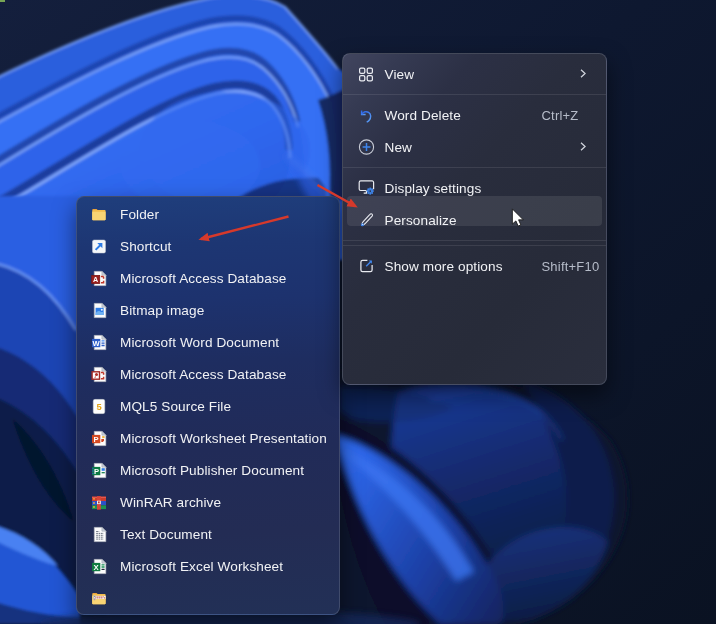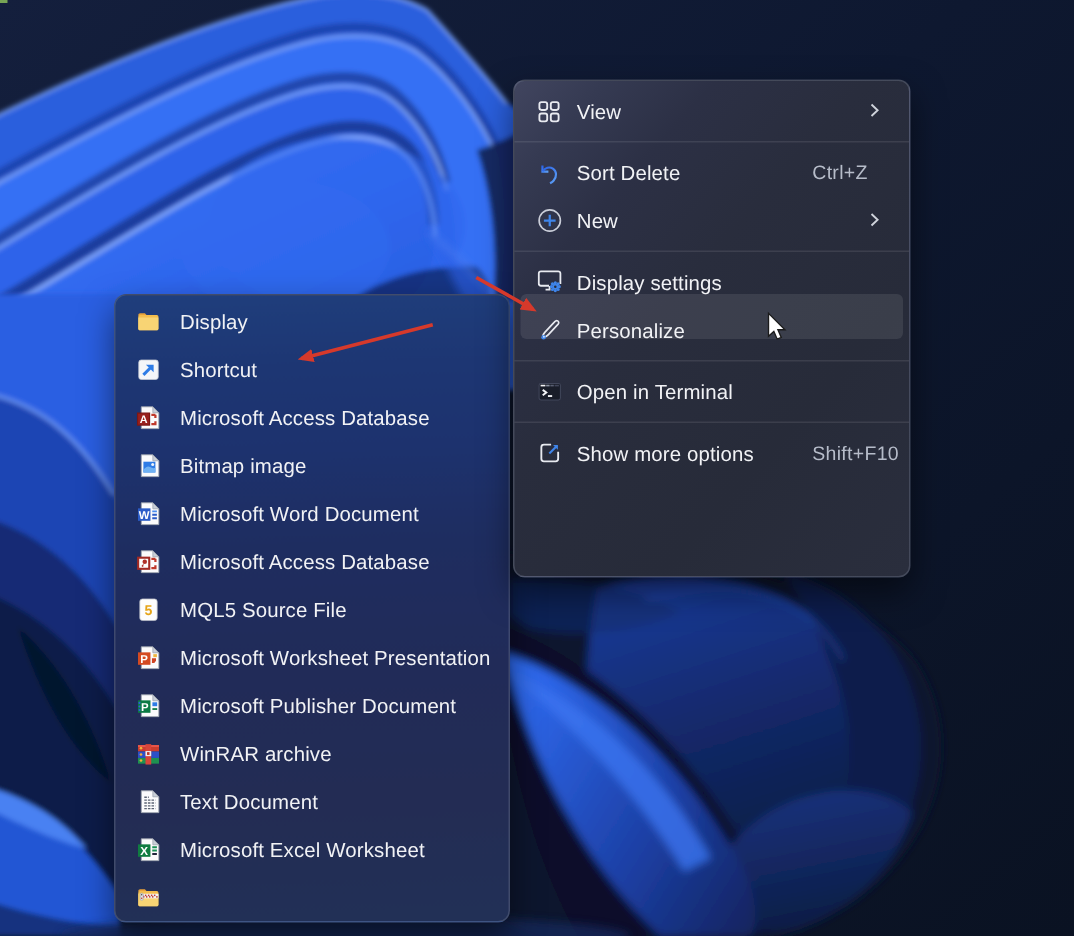--- a/index.html
+++ b/index.html
@@ -143,21 +143,21 @@
 
 <div class="menu" id="smenu">
   <div class="row">
       <span class="ic" id="i-folder">
         <svg width="16" height="16" viewBox="0 0 16 16">
           <path d="M1.2,3.6 C1.2,2.9 1.7,2.4 2.4,2.4 L5.6,2.4 L7.1,4 L1.2,4 Z" fill="#e9a23b"></path>
           <rect x="1.2" y="3.5" width="13.4" height="10.2" rx="1" fill="#f3bd4e"></rect>
           <path d="M1.2,5.2 L14.6,5.2 L14.6,12.7 C14.6,13.3 14.1,13.7 13.5,13.7 L2.3,13.7 C1.7,13.7 1.2,13.3 1.2,12.7 Z" fill="#f8d474"></path>
         </svg>
       </span>
-      <span class="lbl">Display</span>
+      <span class="lbl">Folder</span>
     </div>
   <div class="row">
       <span class="ic" id="i-shortcut">
         <svg width="16" height="16" viewBox="0 0 16 16">
           <rect x="1.5" y="1.5" width="13" height="13" rx="1.6" fill="#f4f6f9" stroke="#c6cbd4" stroke-width="0.5"></rect>
           <path d="M4.6,11.4 L10,6" stroke="#2e7ce6" stroke-width="2" fill="none"></path>
           <path d="M6.3,4.6 L11.4,4.6 L11.4,9.7 Z" fill="#2e7ce6"></path>
         </svg>
       </span>
       <span class="lbl">Shortcut</span>
@@ -324,21 +324,21 @@
         </svg></span>
     </div>
   <div class="sep"></div>
   <div class="row">
       <span class="ic" id="i-undo">
         <svg width="16" height="16" viewBox="0 0 16 16" fill="none" stroke="url(#undog)" stroke-width="1.45">
           <path d="M3.6,2.9 L3.6,6.9 L7.6,6.9"></path>
           <path d="M3.9,6.6 C5.3,4.3 8.3,3.4 10.6,4.9 C13.2,6.6 13.4,10.2 11,13 C10.4,13.7 9.5,14.3 8.7,14.7"></path>
         </svg>
       </span>
-      <span class="lbl">Sort Delete</span>
+      <span class="lbl">Word Delete</span>
       <span class="sc">Ctrl+Z</span>
     </div>
   <div class="row">
       <span class="ic" id="i-new">
         <svg width="17" height="17" viewBox="0 0 17 17" fill="none">
           <circle cx="8.5" cy="8.5" r="7.1" stroke="#c9cdd8" stroke-width="1.1"></circle>
           <path d="M8.5,4.6 L8.5,12.4 M4.6,8.5 L12.4,8.5" stroke="#3f85ea" stroke-width="1.5"></path>
         </svg>
       </span>
       <span class="lbl">New</span>
@@ -372,34 +372,20 @@
       <span class="ic" id="i-pers">
         <svg width="17" height="17" viewBox="0 0 17 17" fill="none">
           <path d="M13.8,2.4 C14.6,3 14.7,3.9 14.1,4.6 L7.6,11.6 C6.6,12.7 5.2,13.4 4.1,13.7 C3.6,12.6 4.2,11.2 5.2,10.1 L11.7,3.1 C12.3,2.4 13.1,2 13.8,2.4 Z" stroke="#e8eaf0" stroke-width="1.1"></path>
           <circle cx="4.4" cy="13.3" r="1.55" fill="#3f85ea"></circle>
           <circle cx="4.6" cy="13" r="0.6" fill="#d6e5fa"></circle>
         </svg>
       </span>
       <span class="lbl">Personalize</span>
     </div>
   <div class="sep"></div>
-  <div class="row">
-      <span class="ic" id="i-term">
-        <svg width="17" height="17" viewBox="0 0 17 17">
-          <rect x="1.4" y="3.1" width="14.2" height="11" rx="1.3" fill="#191d29" stroke="#41465a" stroke-width="0.7"></rect>
-          <rect x="2.4" y="4" width="3.2" height="1.1" fill="#f2f3f6"></rect>
-          <rect x="6.1" y="4" width="2.3" height="1.1" fill="#8d93a3"></rect>
-          <rect x="8.9" y="4" width="2.3" height="1.1" fill="#5a6073"></rect>
-          <rect x="11.7" y="4" width="2.9" height="1.1" fill="#41465a"></rect>
-          <path d="M3.8,7.4 L6.2,9.2 L3.8,11" stroke="#f2f3f6" stroke-width="1.3" fill="none"></path>
-          <rect x="7.3" y="10.9" width="2.8" height="1.25" fill="#f2f3f6"></rect>
-        </svg>
-      </span>
-      <span class="lbl">Open in Terminal</span>
-    </div>
   <div class="sep"></div>
   <div class="row">
       <span class="ic" id="i-more">
         <svg width="17" height="17" viewBox="0 0 17 17" fill="none">
           <path d="M9.4,2.9 L4.6,2.9 C3.5,2.9 2.9,3.5 2.9,4.6 L2.9,12.4 C2.9,13.5 3.5,14.1 4.6,14.1 L12.4,14.1 C13.5,14.1 14.1,13.5 14.1,12.4 L14.1,7.6" stroke="#e8eaf0" stroke-width="1.25"></path>
           <path d="M8.2,8.8 L13.4,3.6" stroke="#3f85ea" stroke-width="1.4"></path>
           <path d="M13.9,6.3 L13.9,3.1 L10.7,3.1 Z" fill="#3f85ea"></path>
         </svg>
       </span>
       <span class="lbl">Show more options</span>

